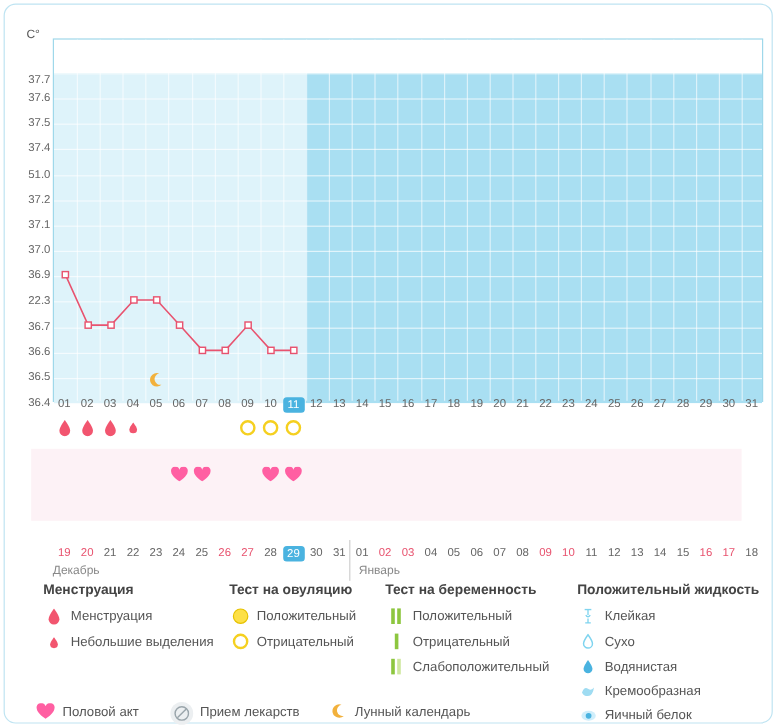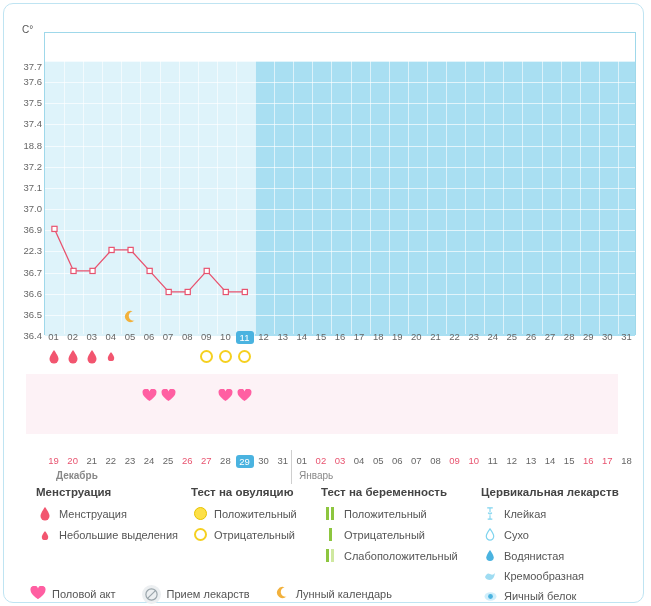--- a/index.html
+++ b/index.html
@@ -97,21 +97,21 @@
 <div id="root">
   <div class="card">
 
     <div class="chart-wrap">
       <div class="deg-label">C°</div>
       <div class="ylabels" id="ylabels">
           <div class="ylabel" style="top: 29px;">37.7</div>
           <div class="ylabel" style="top: 44.1538px;">37.6</div>
           <div class="ylabel" style="top: 65.3077px;">37.5</div>
           <div class="ylabel" style="top: 86.4615px;">37.4</div>
-          <div class="ylabel" style="top: 107.615px;">18.8</div>
+          <div class="ylabel" style="top: 107.615px;">51.0</div>
           <div class="ylabel" style="top: 128.769px;">37.2</div>
           <div class="ylabel" style="top: 149.923px;">37.1</div>
           <div class="ylabel" style="top: 171.077px;">37.0</div>
           <div class="ylabel" style="top: 192.231px;">36.9</div>
           <div class="ylabel" style="top: 213.385px;">22.3</div>
           <div class="ylabel" style="top: 234.538px;">36.7</div>
           <div class="ylabel" style="top: 255.692px;">36.6</div>
           <div class="ylabel" style="top: 276.846px;">36.5</div>
           <div class="ylabel" style="top: 298px;">36.4</div>
         </div>
@@ -285,21 +285,21 @@
         <div class="dnum" style="left: 439.774px;">11</div>
         <div class="dnum" style="left: 458.871px;">12</div>
         <div class="dnum" style="left: 477.968px;">13</div>
         <div class="dnum" style="left: 497.065px;">14</div>
         <div class="dnum" style="left: 516.161px;">15</div>
         <div class="dnum red" style="left: 535.258px;">16</div>
         <div class="dnum red" style="left: 554.355px;">17</div>
         <div class="dnum" style="left: 573.452px;">18</div>
       </div>
     <div class="monthsep" id="monthsep" style="left: 287.258px;"></div>
-    <div class="monthline" id="month-left" style="left:52px;font-weight:bold;">Декабрь</div>
+    <div class="monthline" id="month-left" style="left:40px;">Декабрь</div>
     <div class="monthline" id="month-right" style="left: 295px;">Январь</div>
 
     <div class="legend">
 
       <div class="lcol" style="left:10px;width:165px;">
         <div class="ltitle">Менструация</div>
         <div class="litem">
           <span class="licon">
             <svg width="10" height="14" viewBox="0 0 10 14">
                 <path d="M5 0 C5 0 9.5 6 9.5 9 A4.5 4.5 0 0 1 0.5 9 C0.5 6 5 0 5 0 Z" fill="#f2556f"></path>
@@ -357,21 +357,21 @@
               <span class="bars">
                 <i class="bar"></i>
                 <i class="bar pale"></i>
               </span>
             </span>
           <span>Слабоположительный</span>
         </div>
       </div>
 
       <div class="lcol" style="left:455px;width:165px;">
-        <div class="ltitle">Цервикальная лекарств</div>
+        <div class="ltitle">Положительный жидкость</div>
         <div class="litem">
           <span class="licon">
             <svg width="10" height="13" viewBox="0 0 10 14">
                 <path d="M2 1 H8 M5 1 V6 M3 6 Q5 9 7 6 M5 9 V13 M2.5 13 H7.5" stroke="#7fd4ef" stroke-width="1.2" fill="none"></path>
               </svg>
           </span>
           <span>Клейкая</span>
         </div>
         <div class="litem">
           <span class="licon">

